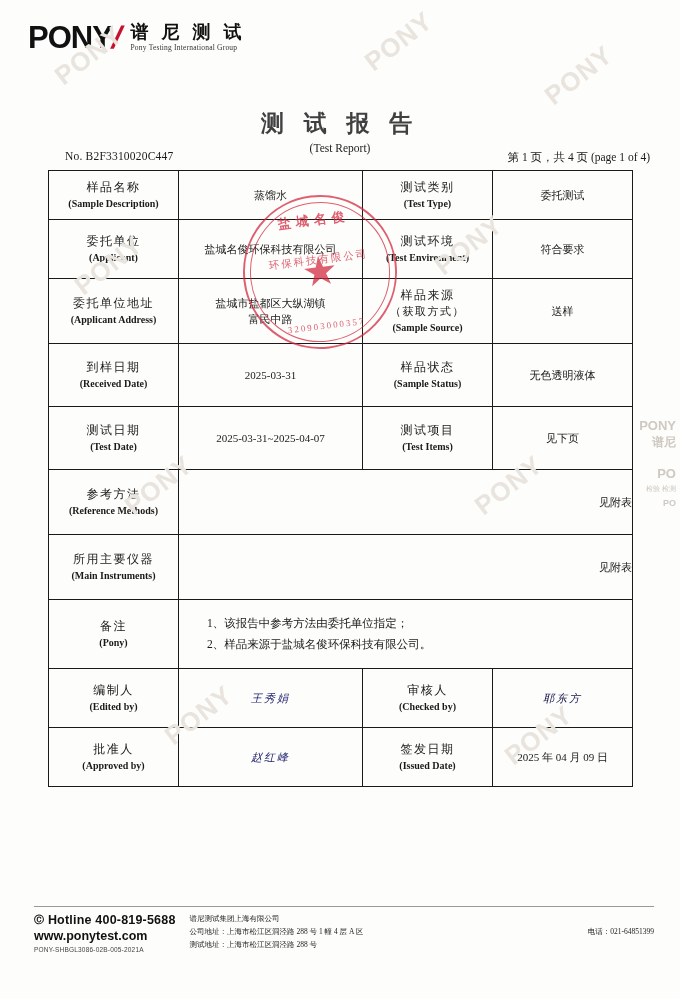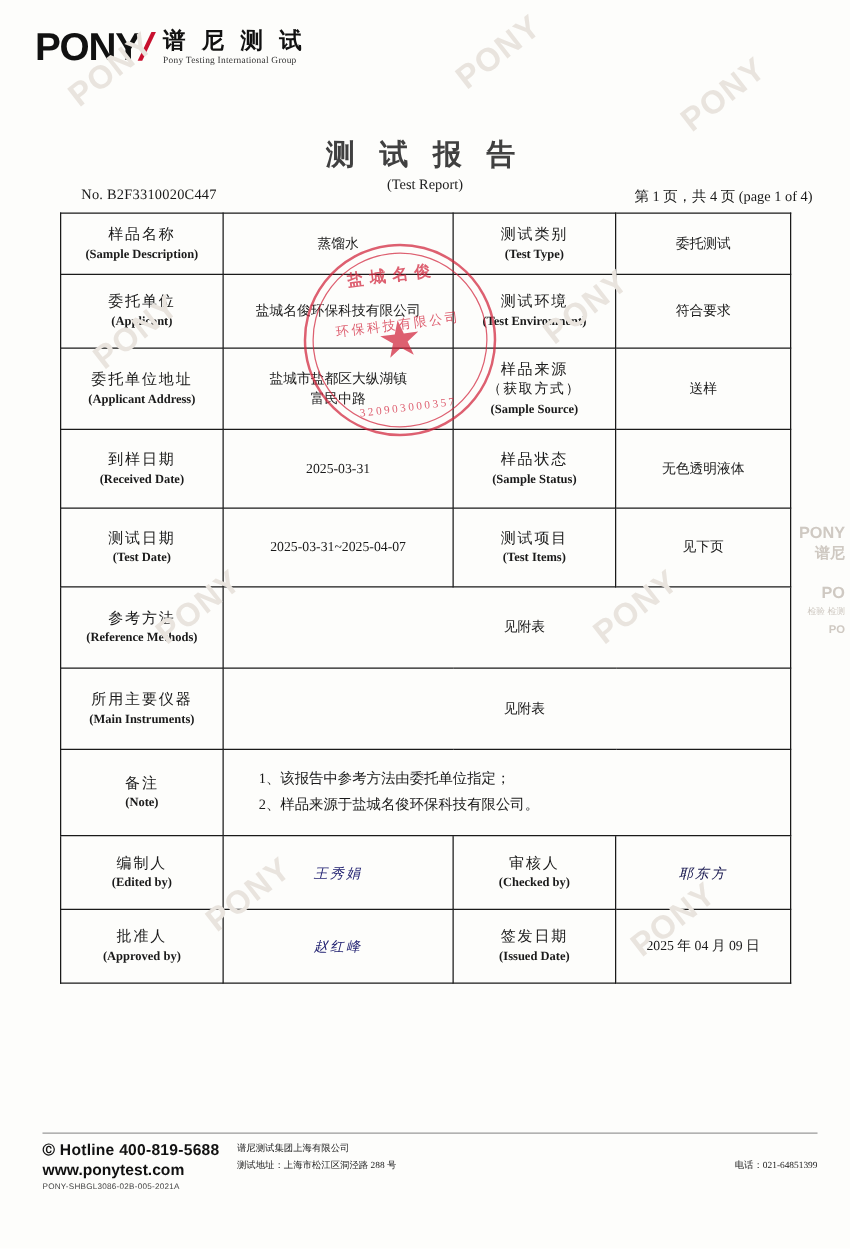--- a/index.html
+++ b/index.html
@@ -134,21 +134,21 @@
     margin-top: 1px;
     font-weight: bold;
   }
   .val {
     text-align: center;
     font-size: 11.5px;
     line-height: 1.5;
     padding: 5px 4px;
   }
   .val.left {
-    text-align: center;
+    text-align: right;
     padding-left: 28px;
   }
   .val.note {
     text-align: left;
     padding-left: 28px;
     line-height: 1.8;
     font-size: 11.5px;
   }
   .sign {
     text-align: center;
@@ -434,21 +434,21 @@
         <td class="lbl" style="height:64px">
           <span class="cn">所用主要仪器</span>
           <span class="en">(Main Instruments)</span>
         </td>
         <td class="val left" colspan="3">见附表</td>
       </tr>
 
       <tr>
         <td class="lbl" style="height:68px">
           <span class="cn">备注</span>
-          <span class="en">(Note)</span>
+          <span class="en">(Pony)</span>
         </td>
         <td class="val note" colspan="3">
           <div>1、该报告中参考方法由委托单位指定；</div>
           <div>2、样品来源于盐城名俊环保科技有限公司。</div>
         </td>
       </tr>
 
       <tr>
         <td class="lbl" style="height:58px">
           <span class="cn">编制人</span>
@@ -481,18 +481,19 @@
     <div class="f-left">
       <div class="f-hotline">
         <span class="copy-ic">Ⓒ</span>
         <span>Hotline 400-819-5688</span>
       </div>
       <div class="f-site">www.ponytest.com</div>
       <div class="f-code">PONY-SHBGL3086-02B-005-2021A</div>
     </div>
     <div class="f-mid">
       <div>谱尼测试集团上海有限公司</div>
+      <div>公司地址：上海市松江区洞泾路 288 号 1 幢 4 层 A 区</div>
       <div>测试地址：上海市松江区洞泾路 288 号</div>
     </div>
     <div class="f-right">电话：021-64851399</div>
   </div>
 
 </div>
 
 </body></html>

